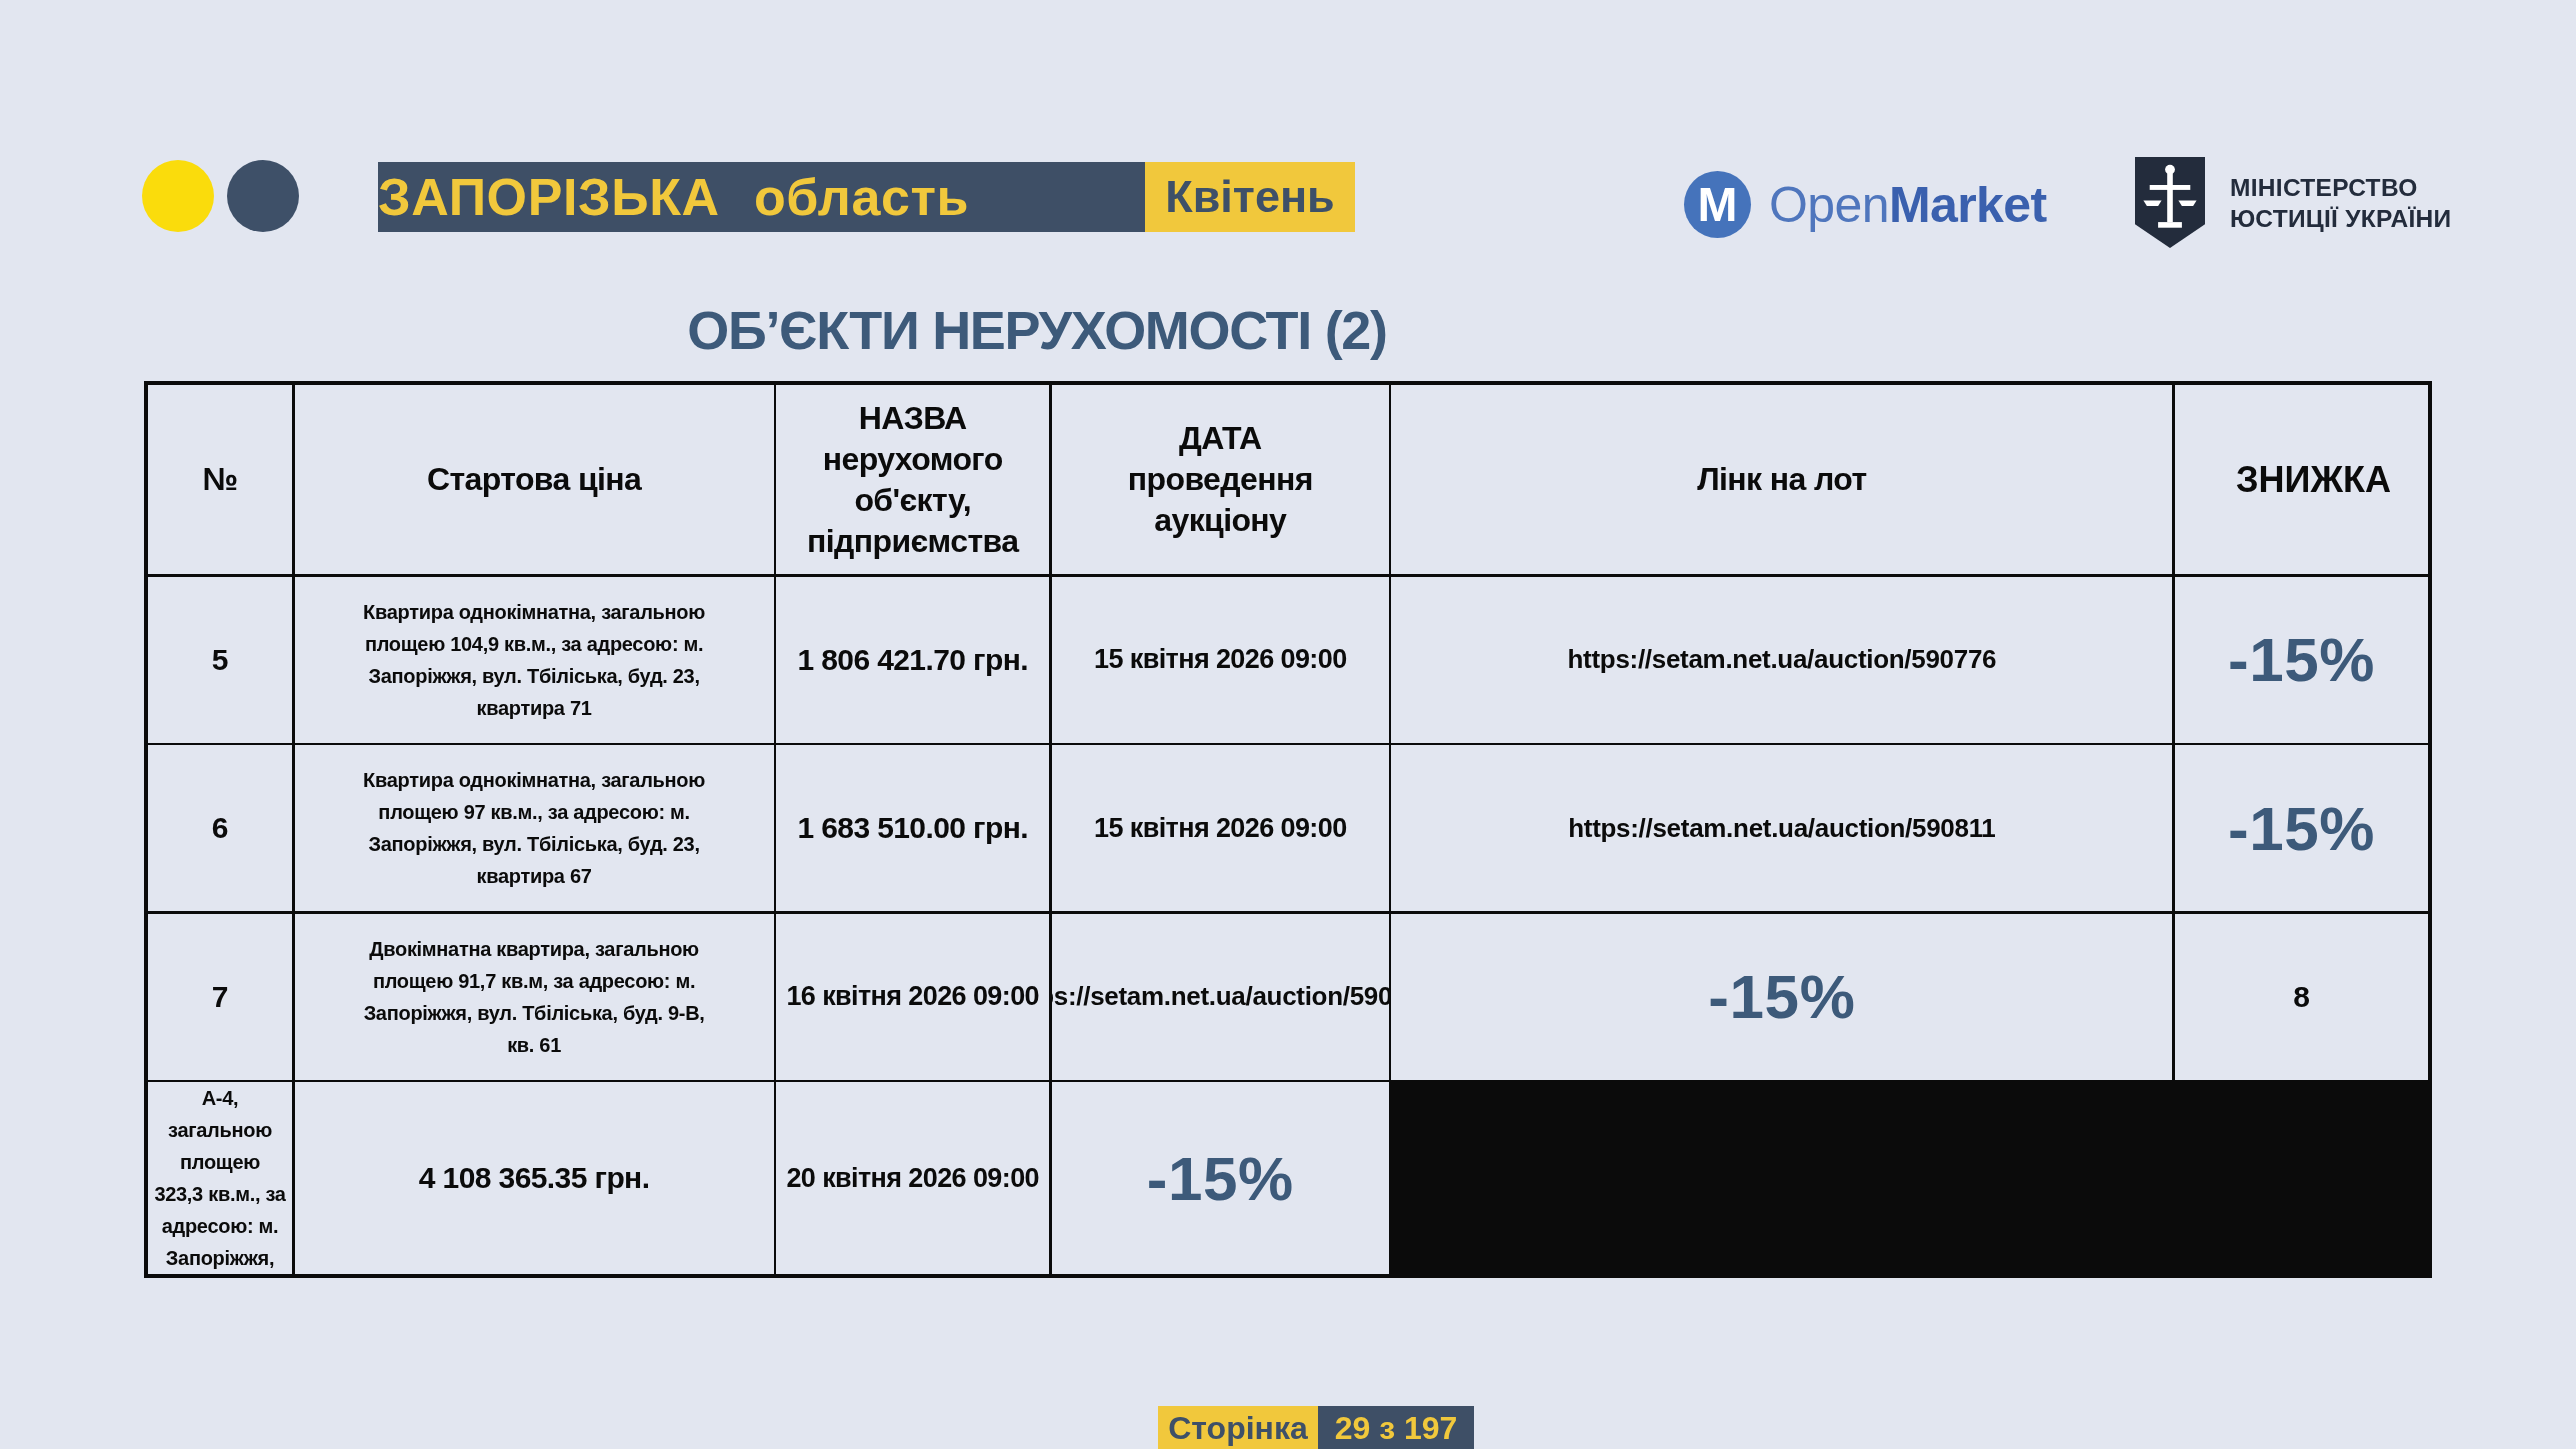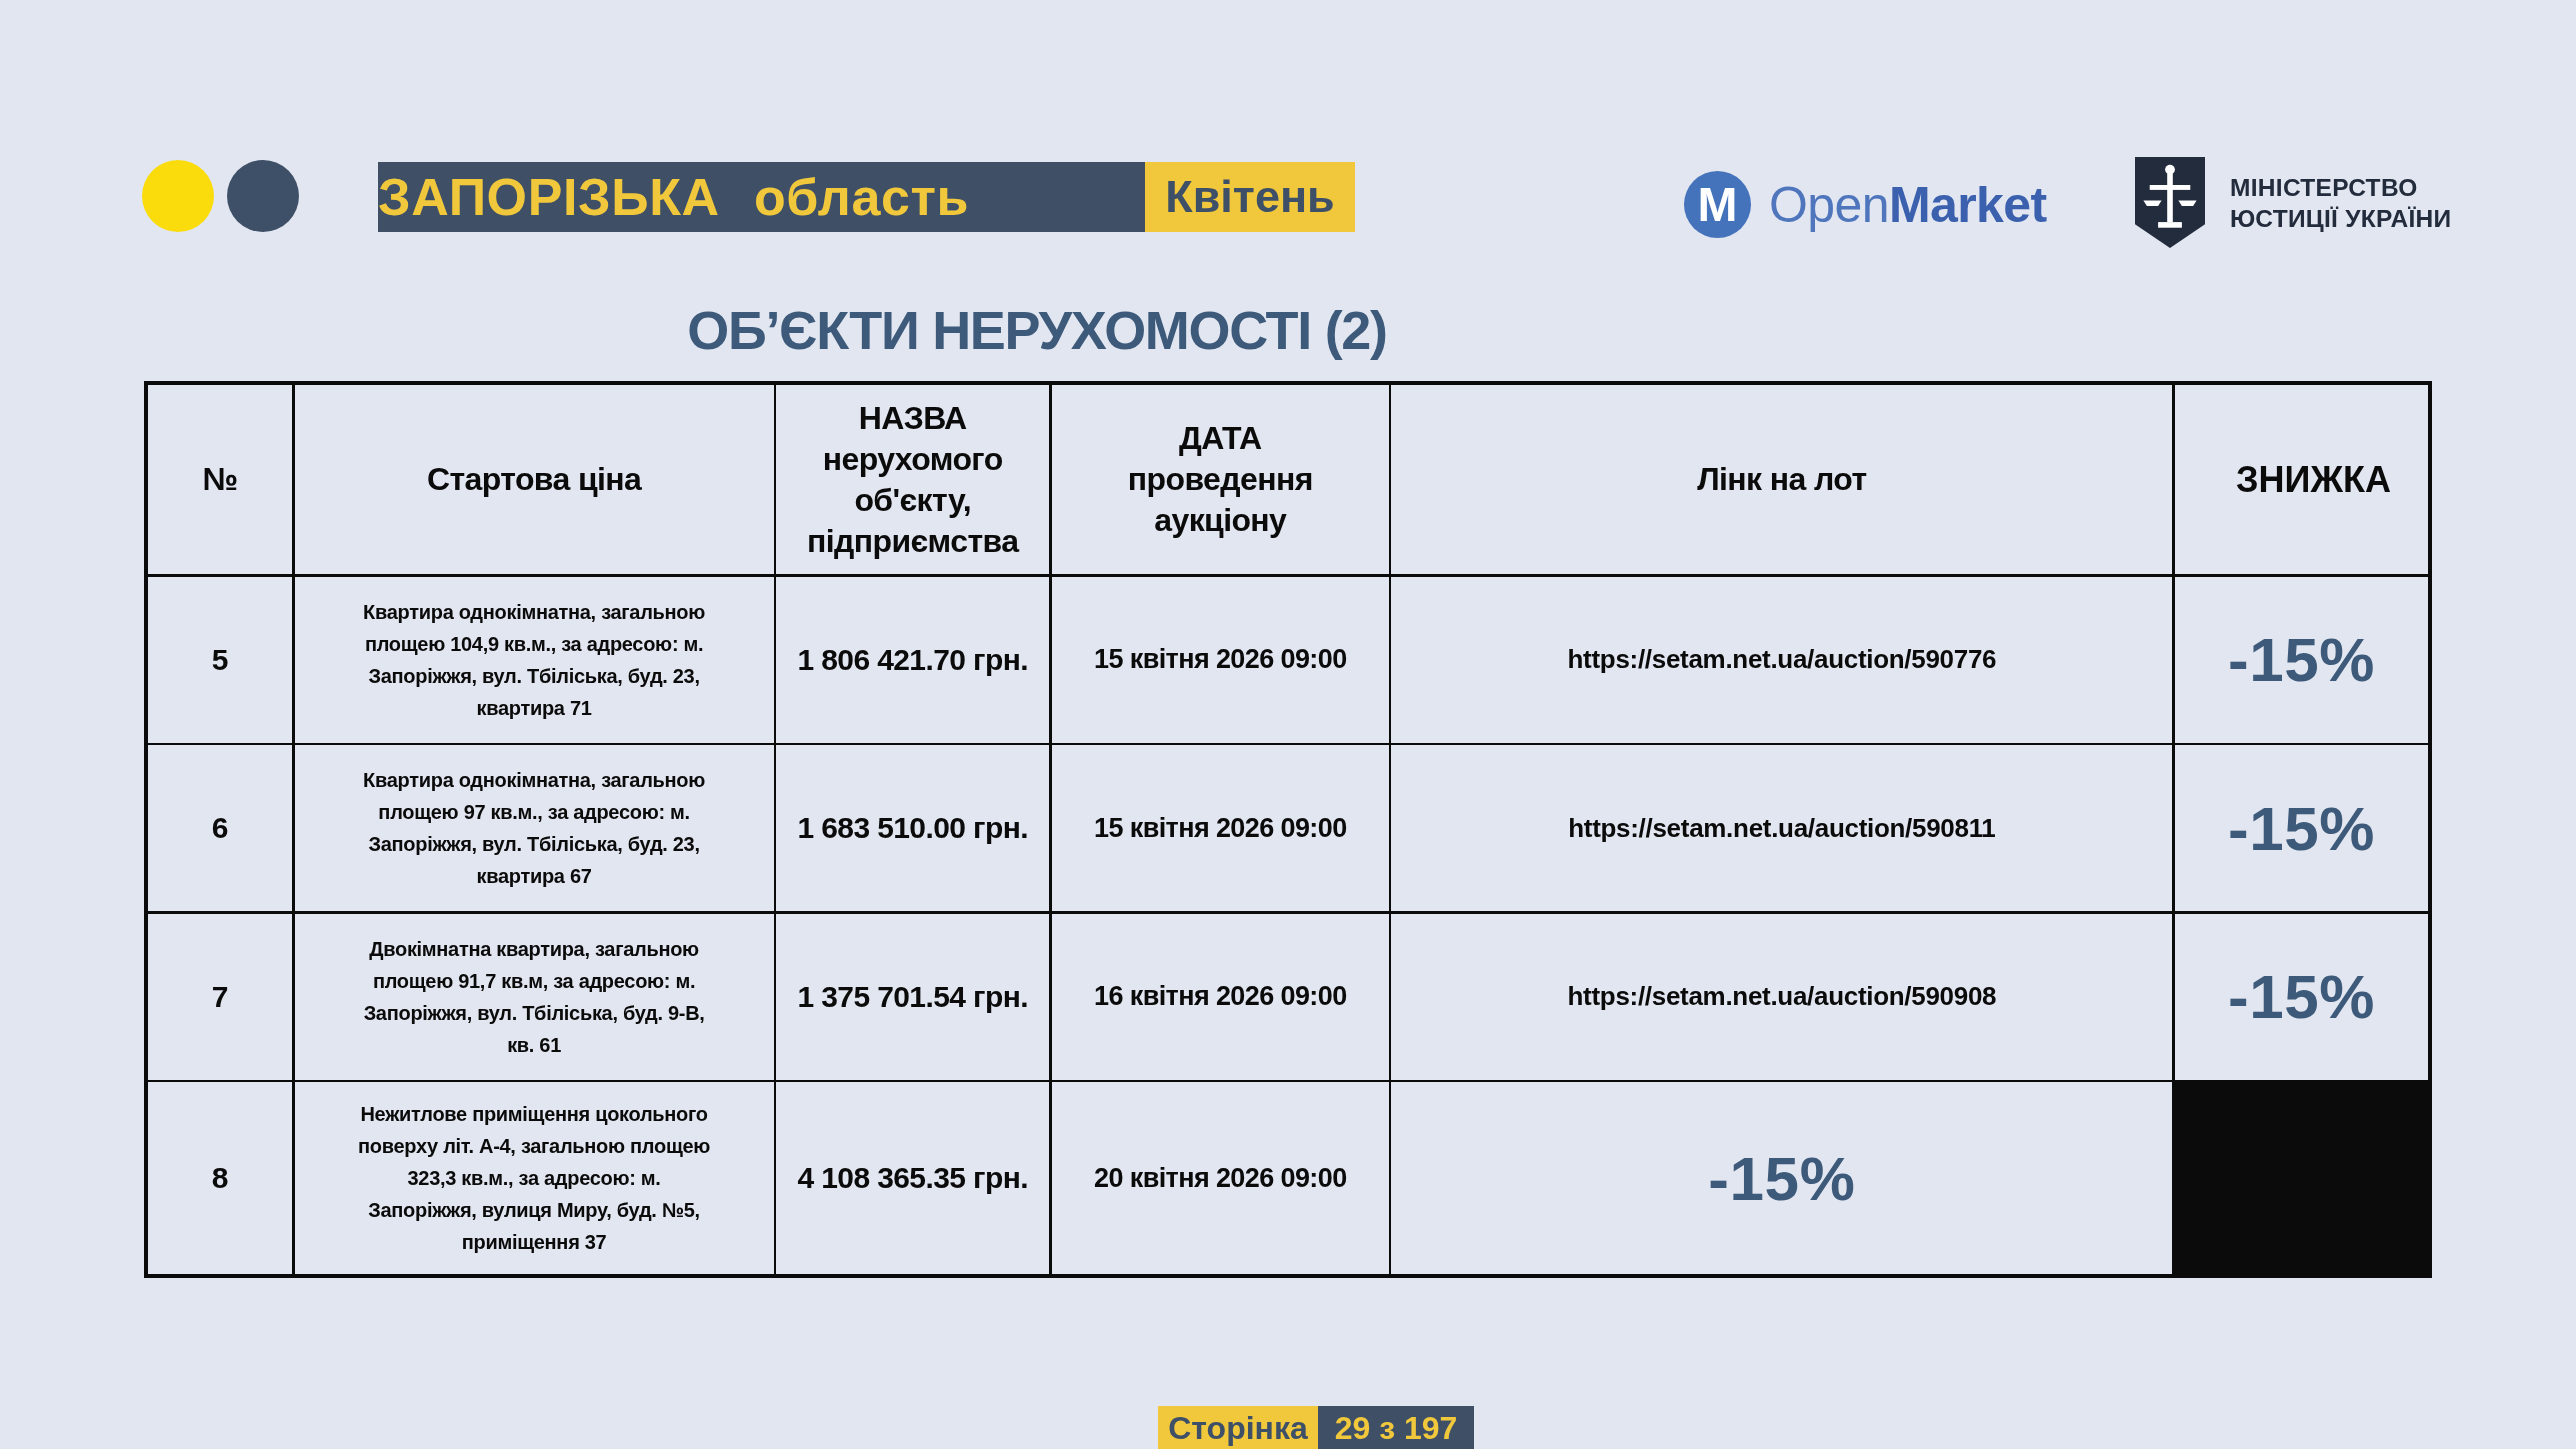--- a/index.html
+++ b/index.html
@@ -158,21 +158,20 @@
   <div class="cell c-price">1 683 510.00 грн.</div>
   <div class="cell c-date">15 квітня 2026 09:00</div>
   <div class="cell c-link">https://setam.net.ua/auction/590811</div>
   <div class="cell c-discount">-15%</div>
 
   <div class="cell c-num">7</div>
   <div class="cell c-name">Двокімнатна квартира, загальною
 площею 91,7 кв.м, за адресою: м.
 Запоріжжя, вул. Тбіліська, буд. 9-В,
 кв. 61</div>
-  <div class="cell c-price">1 375 701.54 грн.</div>
   <div class="cell c-date">16 квітня 2026 09:00</div>
   <div class="cell c-link">https://setam.net.ua/auction/590908</div>
   <div class="cell c-discount">-15%</div>
 
   <div class="cell c-num">8</div>
   <div class="cell c-name">Нежитлове приміщення цокольного
 поверху літ. А-4, загальною площею
 323,3 кв.м., за адресою: м.
 Запоріжжя, вулиця Миру, буд. №5,
 приміщення 37</div>

